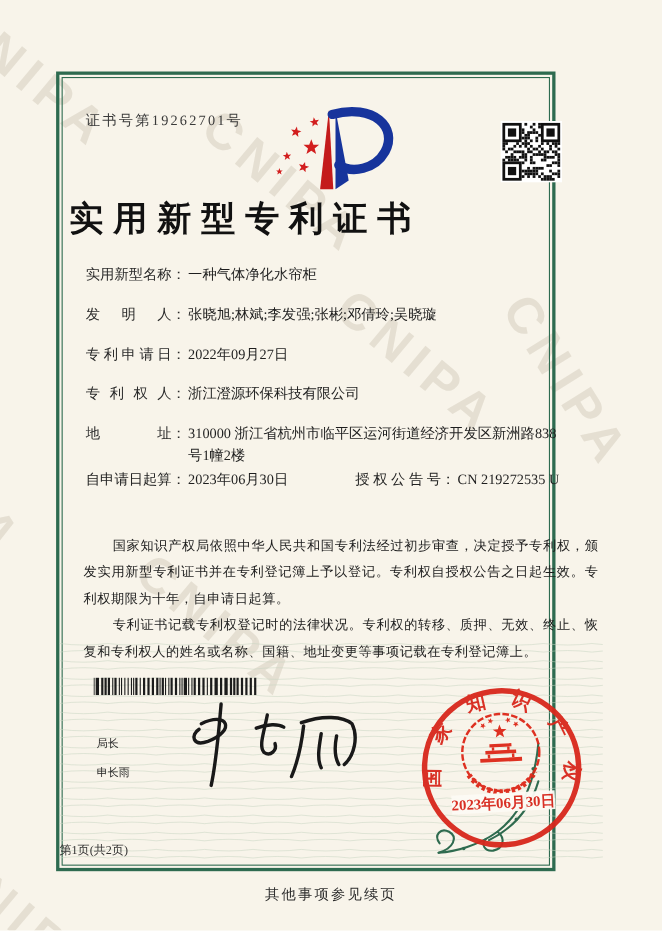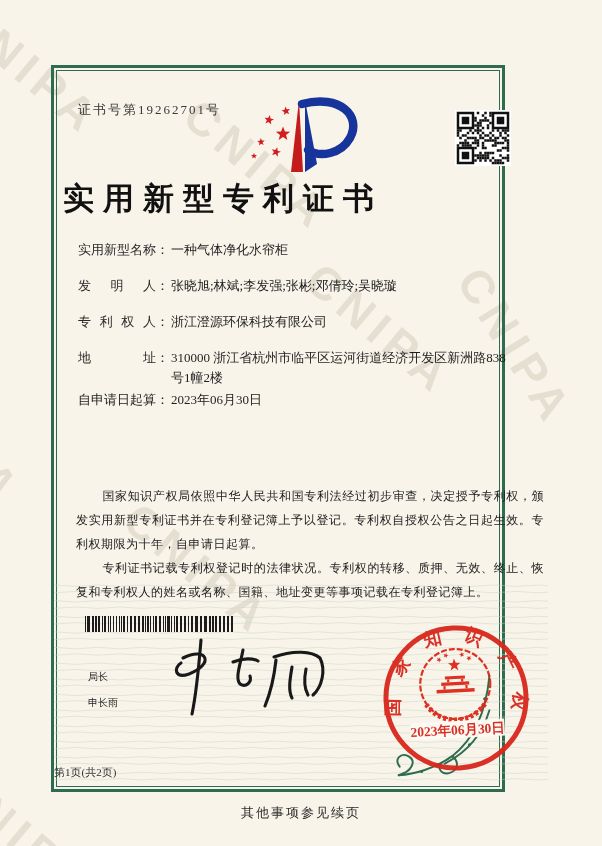--- a/index.html
+++ b/index.html
@@ -259,27 +259,33 @@
     <h1 class="title">实用新型专利证书</h1>
 
     <div class="fields">
       <div class="frow">
         <span class="flabel">实用新型名称</span><span class="fcolon">：</span><span class="fvalue">一种气体净化水帘柜</span>
       </div>
       <div class="frow">
         <span class="flabel">发明人</span><span class="fcolon">：</span><span class="fvalue">张晓旭;林斌;李发强;张彬;邓倩玲;吴晓璇</span>
       </div>
       <div class="frow">
+        <span class="flabel">专利申请日</span><span class="fcolon">：</span><span class="fvalue">2022年09月27日</span>
+      </div>
+      <div class="frow">
         <span class="flabel">专利权人</span><span class="fcolon">：</span><span class="fvalue">浙江澄源环保科技有限公司</span>
       </div>
       <div class="frow addr">
         <span class="flabel">地址</span><span class="fcolon">：</span><span class="fvalue">310000 浙江省杭州市临平区运河街道经济开发区新洲路838号1幢2楼</span>
       </div>
       <div class="grant-row">
         <span class="flabel">自申请日起算</span><span class="fcolon">：</span><span class="fvalue">2023年06月30日</span>
+        <span class="grant-right">
+          <span class="flabel">授权公告号</span><span class="fcolon">：</span><span class="fvalue">CN 219272535 U</span>
+        </span>
       </div>
     </div>
 
     <div class="paras">
       <p>国家知识产权局依照中华人民共和国专利法经过初步审查，决定授予专利权，颁发实用新型专利证书并在专利登记簿上予以登记。专利权自授权公告之日起生效。专利权期限为十年，自申请日起算。</p>
       <p>专利证书记载专利权登记时的法律状况。专利权的转移、质押、无效、终止、恢复和专利权人的姓名或名称、国籍、地址变更等事项记载在专利登记簿上。</p>
     </div>
 
     <svg class="barcode" id="barcode" width="154" height="16">
         <rect x="0" y="0" width="1" height="16" fill="#1c1c1c"></rect>

